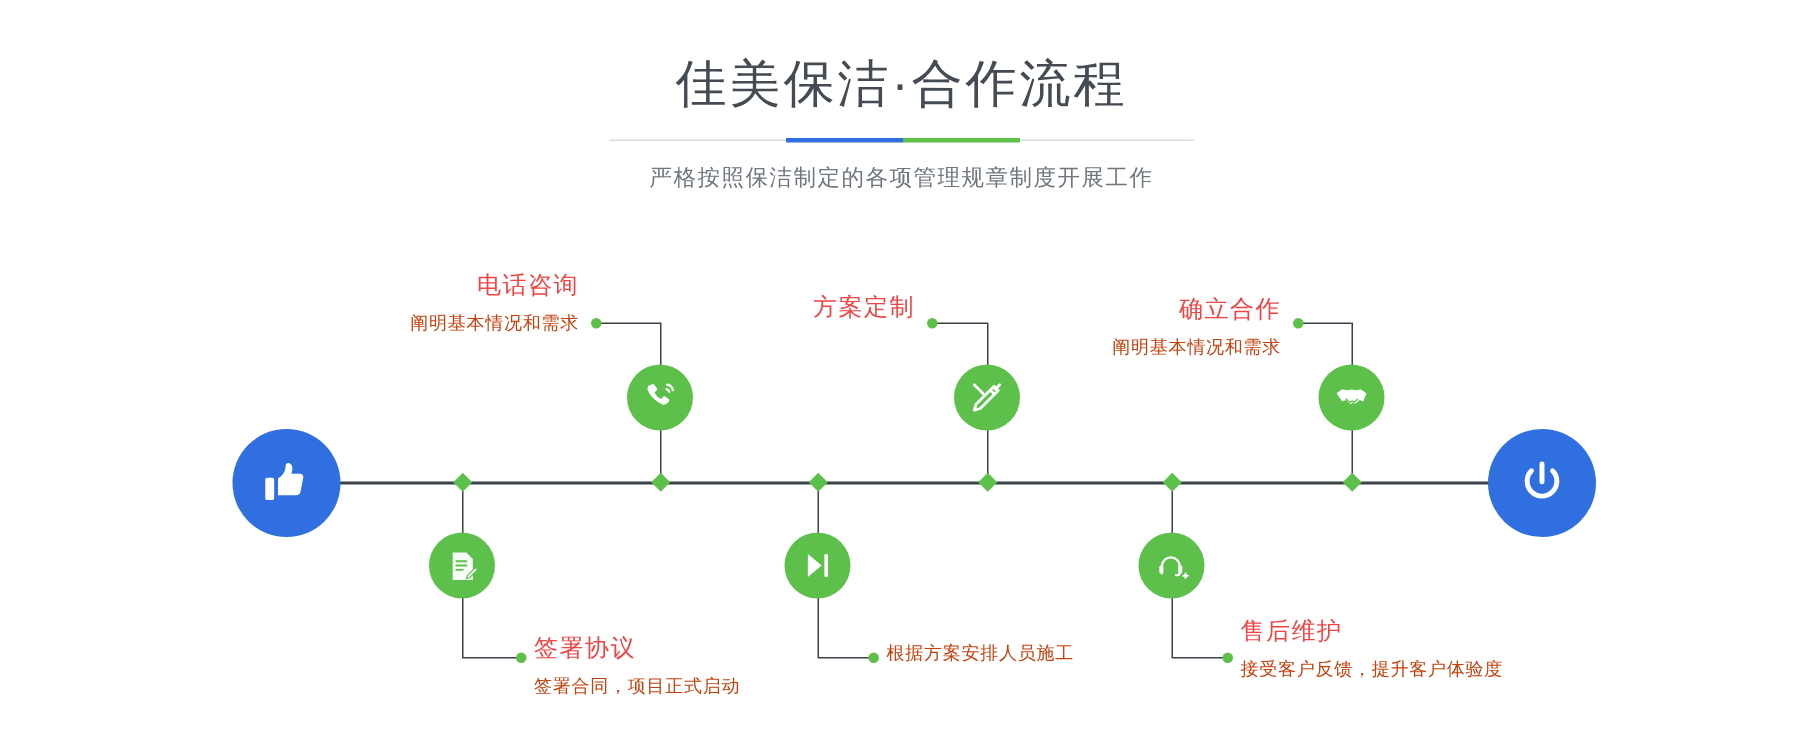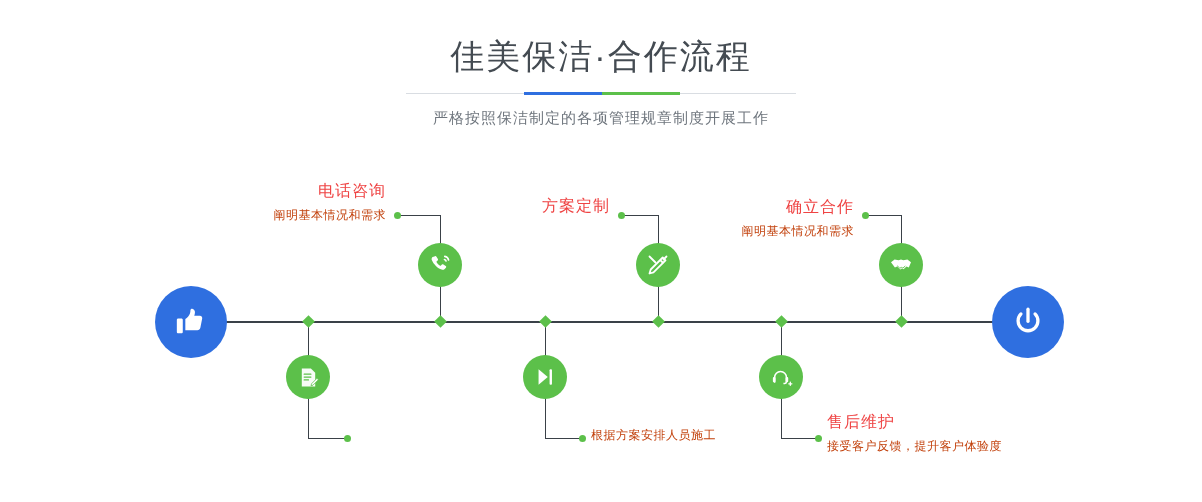--- a/index.html
+++ b/index.html
@@ -221,20 +221,22 @@
     <div class="node" style="left:286px; top:195px;">
       <span>
         <svg width="23" height="23" viewBox="0 0 24 24" fill="#ffffff">
           <path d="M5 2.5h9.5L19 7v14.5H5V2.5z" opacity="0.95"></path>
           <path d="M7.5 8.5h7M7.5 11.5h7M7.5 14.5h4.5" stroke="#5cc04a" stroke-width="1.3" stroke-linecap="round"></path>
           <path d="M20.8 12.9l1.5 1.5-5.6 5.6-2.1.6.6-2.1 5.6-5.6z" fill="#ffffff" stroke="#5cc04a" stroke-width="0.8"></path>
         </svg>
       </span>
     </div>
     <div class="label right-of-dot" style="left:356px; top:262px;">
+      <div class="lab-title">签署协议</div>
+      <div class="lab-desc">签署合同，项目正式启动</div>
     </div>
 
     <div class="connector-v" style="left:658px; top:55px; height:107px;"></div>
     <div class="connector-h" style="left:622px; top:55px; width:36px;"></div>
     <div class="dot" style="left:618px; top:52px;"></div>
     <div class="diamond" style="left:654px; top:157px;"></div>
     <div class="node" style="left:636px; top:83px;">
       <span>
         <svg width="24" height="24" viewBox="0 0 24 24" fill="none" stroke="#ffffff" stroke-width="1.8" stroke-linecap="round" stroke-linejoin="round">
           <path d="M3.5 20.5l4-1.2 12-12-2.8-2.8-12 12-1.2 4z"></path>

